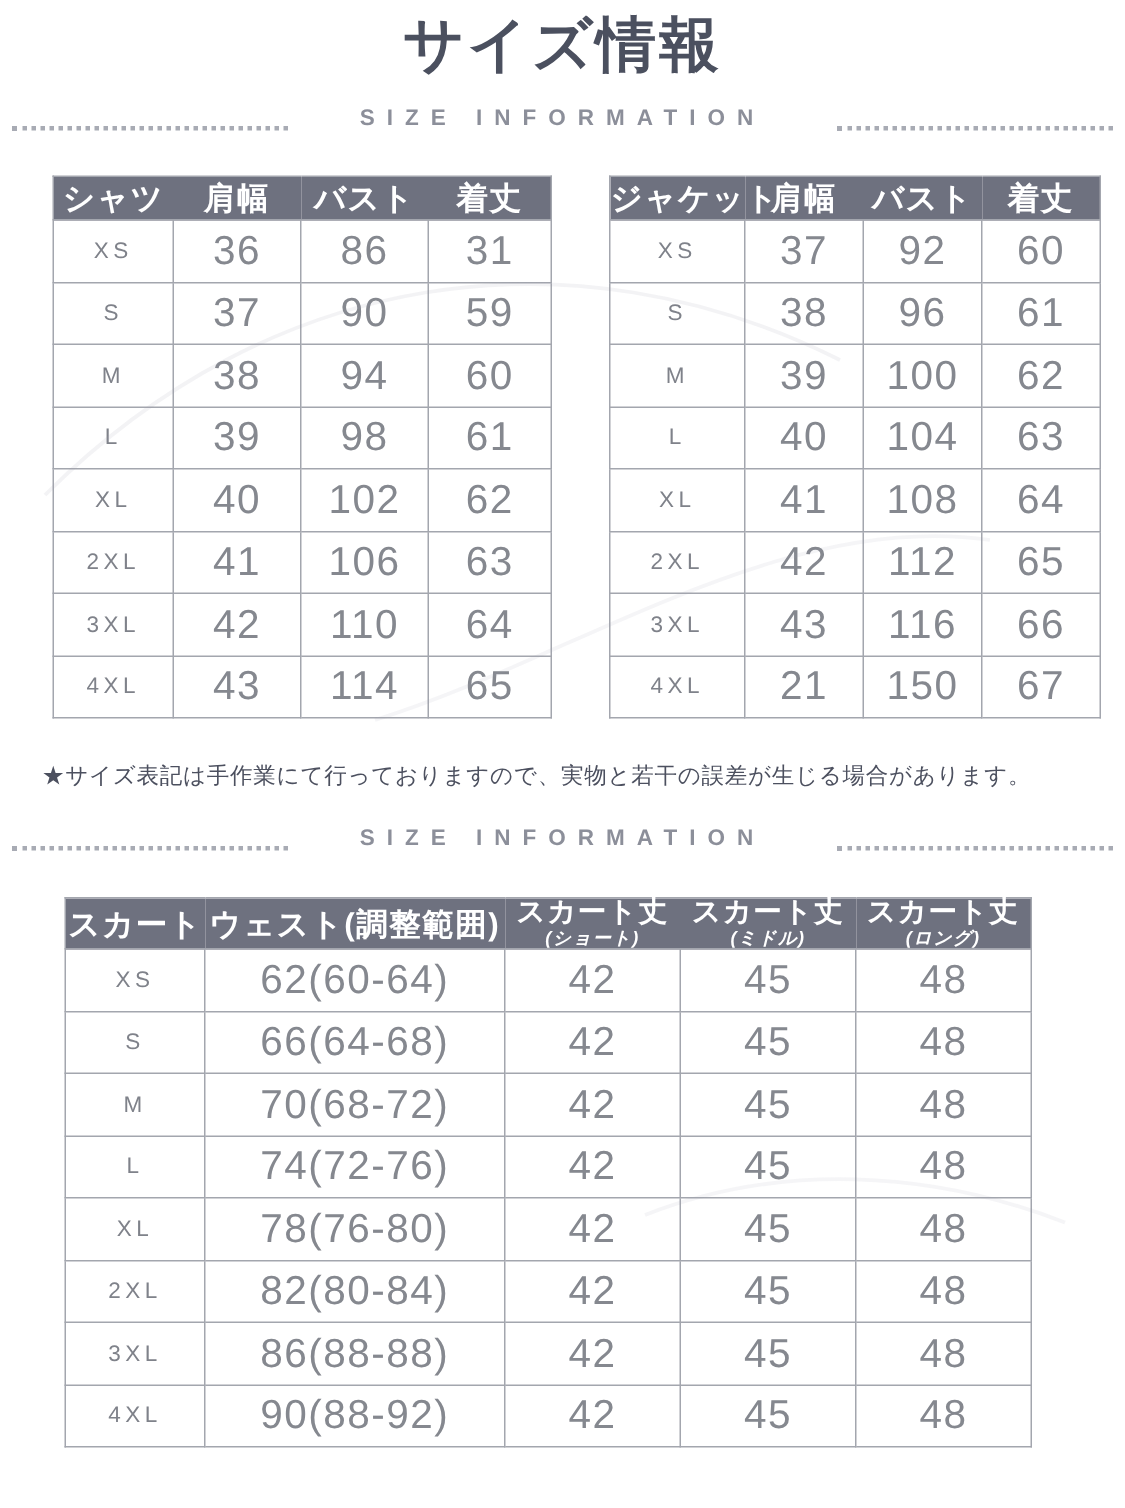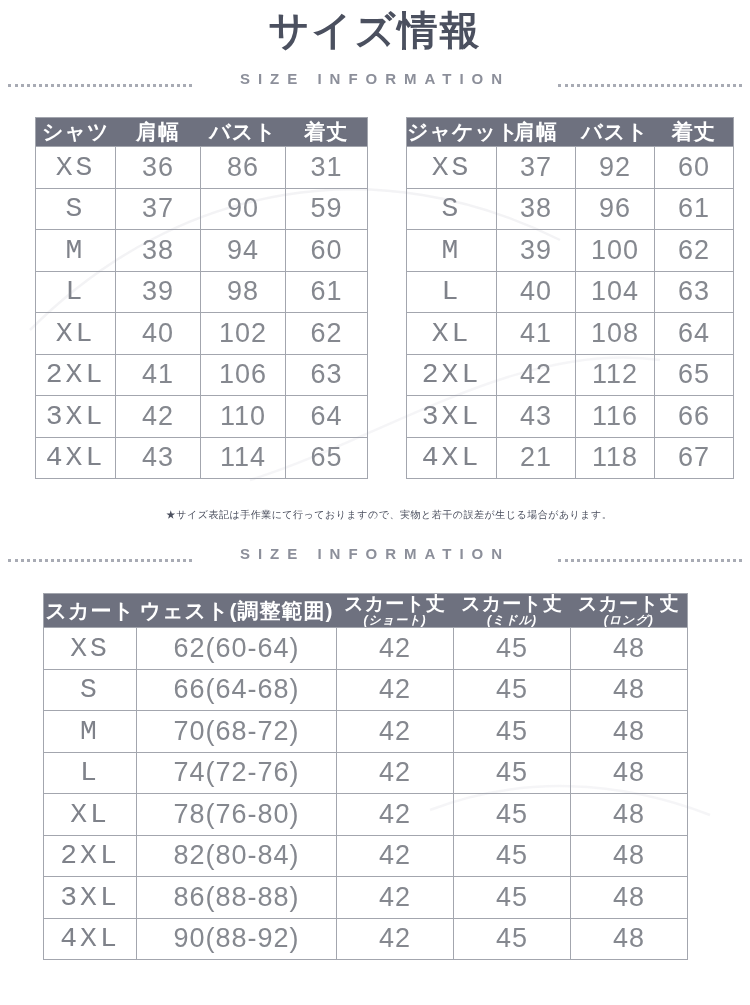--- a/index.html
+++ b/index.html
@@ -75,35 +75,33 @@
     border:1px solid var(--border);
     color:var(--cell-text);
     text-align:center;
     vertical-align:middle;
     height:41.5px;
     font-size:27px;
     letter-spacing:1px;
     padding:0;
   }
   table.size-table td.size{
-    font-size:28px;
+    font-size:15px;
     letter-spacing:3px;
     color:#7f828a;
-    font-family:Liberation Mono, monospace;
   }
   .shirt-table{width:332px;}
   .jacket-table{width:327px;margin-left:38px;}
 
   .note{
     margin:29px 0 0 28px;
-    font-size:10px;
+    font-size:15px;
     color:var(--note-text);
     white-space:nowrap;
     letter-spacing:0.5px;
-    text-align:center;
   }
 
   .skirt-table{
     width:644px;
     margin:31px 0 0 43px;
   }
   .skirt-table th{height:47px;font-size:20px;letter-spacing:0;}
   .skirt-table th .main{display:block;font-size:19px;line-height:20px;}
   .skirt-table th .subline{display:block;font-size:12px;line-height:13px;font-style:italic;}
   .skirt-table td{font-size:26px;height:41px;letter-spacing:0;}
@@ -268,21 +266,21 @@
           <tr>
             <td class="size">3XL</td>
             <td>43</td>
             <td>116</td>
             <td>66</td>
           </tr>
 
           <tr>
             <td class="size">4XL</td>
             <td>21</td>
-            <td>118</td>
+            <td>150</td>
             <td>67</td>
           </tr>
 
       </tbody>
     </table>
 
   </div>
 
   <p class="note">★サイズ表記は手作業にて行っておりますので、実物と若干の誤差が生じる場合があります。</p>
 

